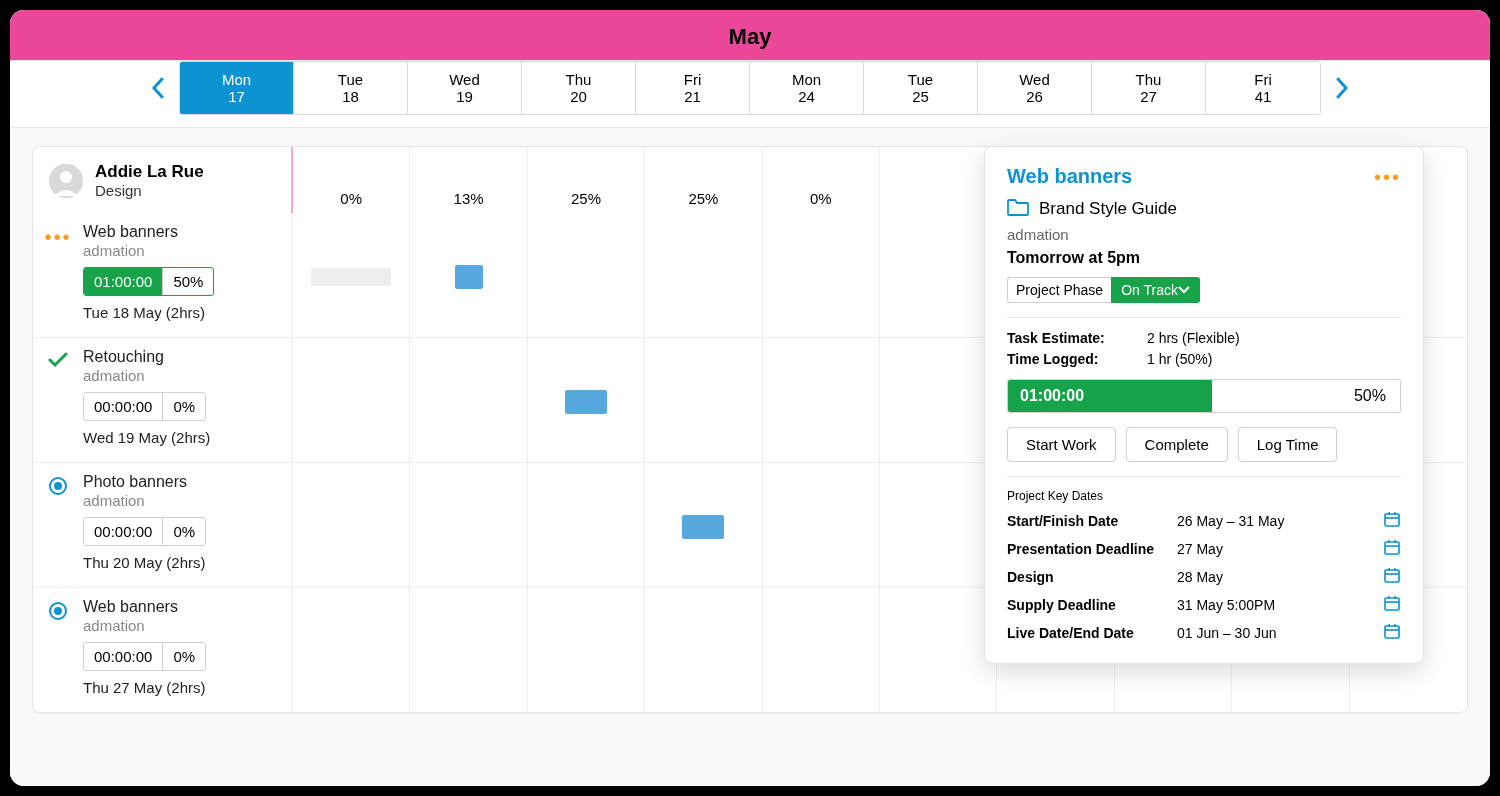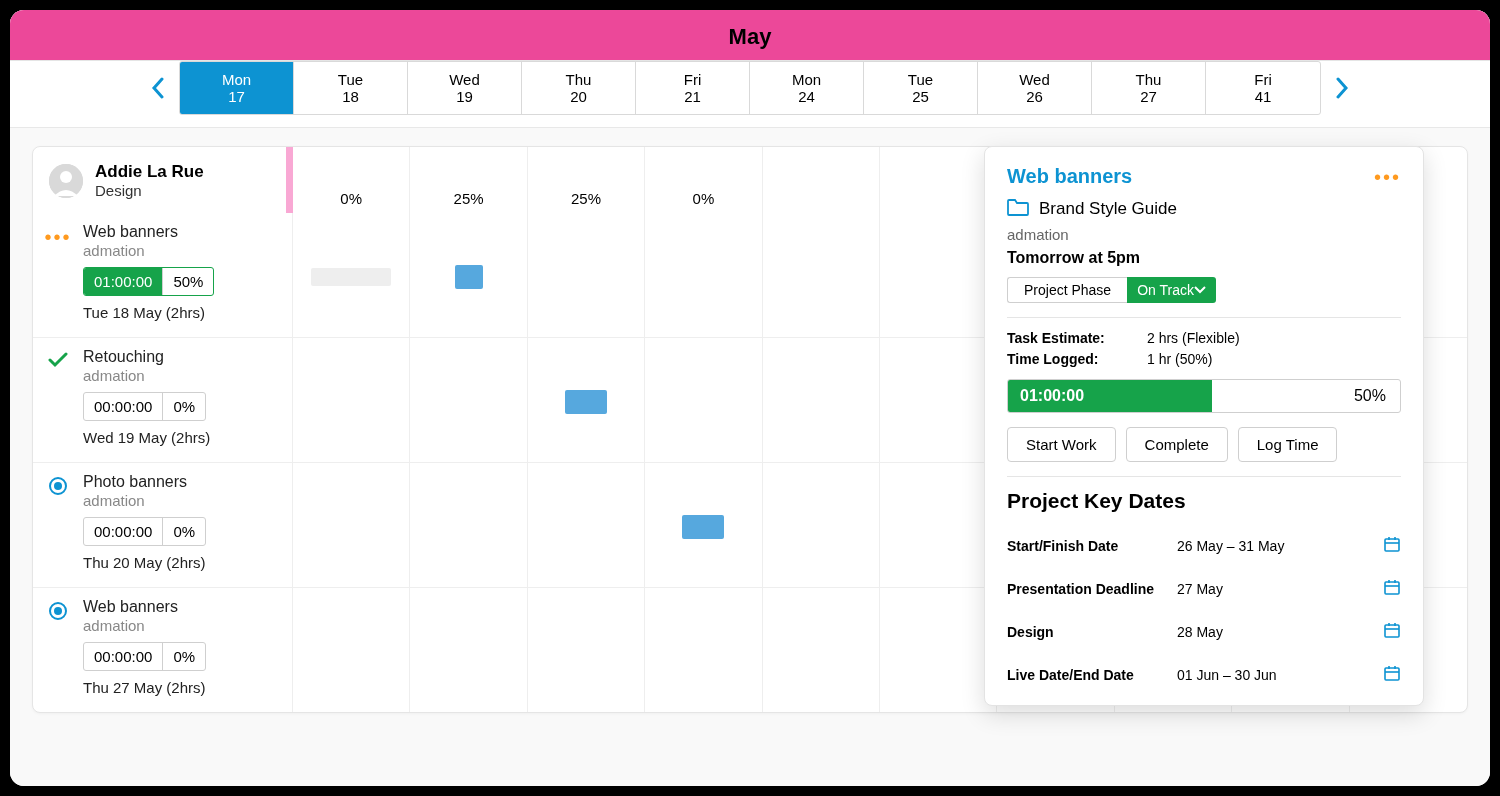--- a/index.html
+++ b/index.html
@@ -54,36 +54,36 @@
 
   
   .popup { position:absolute; top:18px; right:66px; width:440px; background:#fff; border:1px solid #e3e3e3; border-radius:8px; box-shadow:0 8px 24px rgba(0,0,0,0.14); padding:18px 22px 20px; z-index:5; }
   .popup-head { display:flex; justify-content:space-between; align-items:center; }
   .popup-title { color:#0d93d2; font-size:20px; font-weight:600; }
   .proj-row { display:flex; align-items:center; gap:10px; margin-top:10px; }
   .proj-row .proj-name { font-weight:400; font-size:17px; }
   .company { font-size:15px; color:#666; margin-top:6px; }
   .deadline { font-size:16px; font-weight:700; margin-top:6px; }
   .phase-row { display:flex; align-items:center; gap:0; margin-top:10px; }
-  .phase-label { border:1px solid #cfcfcf; border-right:none; border-radius:3px 0 0 3px; padding:4px 16px; font-size:14px; }
+  .phase-label { border:1px solid #cfcfcf; border-right:none; border-radius:3px 0 0 3px; padding:4px 8px; font-size:14px; }
   .phase-status { background:#16a34a; color:#fff; border-radius:0 3px 3px 0; padding:5px 10px; font-size:14px; display:flex; align-items:center; gap:0; cursor:pointer; }
   .hr { height:1px; background:#e5e5e5; margin:14px 0 12px; }
   .kv { display:flex; font-size:14px; margin:5px 0; }
   .kv .k { width:140px; font-weight:700; }
   .kv .v { flex:1; }
 
   .progress-wrap { border:1px solid #cfcfcf; border-radius:3px; display:flex; align-items:center; overflow:hidden; margin-top:12px; height:34px; }
   .progress-fill { background:#16a34a; color:#fff; padding:0 12px; font-weight:600; display:flex; align-items:center; height:100%; width:52%; font-size:16px; }
   .progress-pct { margin-left:auto; padding:0 14px; font-size:16px; }
 
   .btn-row { display:flex; gap:10px; margin-top:14px; }
   .btn { border:1px solid #cfcfcf; border-radius:4px; padding:8px 18px; font-size:15px; background:#fff; cursor:pointer; }
 
-  .keydates-title { font-weight:700; font-size:21px; margin-top:4px; }
-  .kd-row { display:flex; font-size:14px; margin-top:22px; align-items:center; }
+  .keydates-title { font-weight:400; font-size:12px; margin-top:4px; }
+  .kd-row { display:flex; font-size:14px; margin-top:7px; align-items:center; }
   .kd-row .k { width:170px; font-weight:700; }
   .kd-row .v { flex:1; }
   .kd-row .cal { color:#0d93d2; cursor:pointer; }
 
   .radio-icon { width:18px; height:18px; border:2px solid #0d93d2; border-radius:50%; display:flex; align-items:center; justify-content:center; }
   .radio-icon .dot { width:8px; height:8px; background:#0d93d2; border-radius:50%; }
   .check-icon { color:#16a34a; }
 </style>
 </head>
 <body>
@@ -145,34 +145,35 @@
       <svg width="14" height="22" viewBox="0 0 14 22">
             <path d="M3 2 L11 11 L3 20" stroke="#0d93d2" stroke-width="3" fill="none" stroke-linecap="round"></path>
           </svg>
     </div>
   </div>
 
   <div class="content-wrap">
     <div class="grid-panel">
 
       <div class="row">
-        <div class="cell user-header" style="border-right:7px solid #f9a8d4;">
+        <div class="cell user-header" style="border-right:2px solid #f9a8d4;">
           <div class="avatar">
             <svg viewBox="0 0 34 34">
                   <circle cx="17" cy="17" r="17" fill="#d9d9d9"></circle>
                   <circle cx="17" cy="13" r="6" fill="#fff"></circle>
                   <path d="M5 32 Q17 20 29 32" fill="#fff"></path>
                 </svg>
           </div>
           <div class="user-meta">
             <div class="user-name">Addie La Rue</div>
             <div class="user-role">Design</div>
           </div>
         </div>
         <div class="cell pct">0%</div>
+        <div class="cell pct">13%</div>
         <div class="cell pct">25%</div>
         <div class="cell pct">25%</div>
         <div class="cell pct">0%</div>
         <div class="cell pct"></div>
         <div class="cell pct"></div>
         <div class="cell pct"></div>
         <div class="cell pct"></div>
         <div class="cell pct">8%</div>
       </div>
 
@@ -382,20 +383,32 @@
     <div class="cal">
       <svg width="18" height="18" viewBox="0 0 18 18">
                   <rect x="2" y="4" width="14" height="12" rx="1" fill="none" stroke="#0d93d2" stroke-width="1.6"></rect>
                   <line x1="2" y1="8" x2="16" y2="8" stroke="#0d93d2" stroke-width="1.6"></line>
                   <line x1="6" y1="2" x2="6" y2="5" stroke="#0d93d2" stroke-width="1.6"></line>
                   <line x1="12" y1="2" x2="12" y2="5" stroke="#0d93d2" stroke-width="1.6"></line>
                 </svg>
     </div>
             </div>
             <div class="kd-row">
+              <div class="k">Supply Deadline</div>
+    <div class="v">31 May 5:00PM</div>
+    <div class="cal">
+      <svg width="18" height="18" viewBox="0 0 18 18">
+                  <rect x="2" y="4" width="14" height="12" rx="1" fill="none" stroke="#0d93d2" stroke-width="1.6"></rect>
+                  <line x1="2" y1="8" x2="16" y2="8" stroke="#0d93d2" stroke-width="1.6"></line>
+                  <line x1="6" y1="2" x2="6" y2="5" stroke="#0d93d2" stroke-width="1.6"></line>
+                  <line x1="12" y1="2" x2="12" y2="5" stroke="#0d93d2" stroke-width="1.6"></line>
+                </svg>
+    </div>
+            </div>
+            <div class="kd-row">
               <div class="k">Live Date/End Date</div>
     <div class="v">01 Jun – 30 Jun</div>
     <div class="cal">
       <svg width="18" height="18" viewBox="0 0 18 18">
                   <rect x="2" y="4" width="14" height="12" rx="1" fill="none" stroke="#0d93d2" stroke-width="1.6"></rect>
                   <line x1="2" y1="8" x2="16" y2="8" stroke="#0d93d2" stroke-width="1.6"></line>
                   <line x1="6" y1="2" x2="6" y2="5" stroke="#0d93d2" stroke-width="1.6"></line>
                   <line x1="12" y1="2" x2="12" y2="5" stroke="#0d93d2" stroke-width="1.6"></line>
                 </svg>
     </div>

